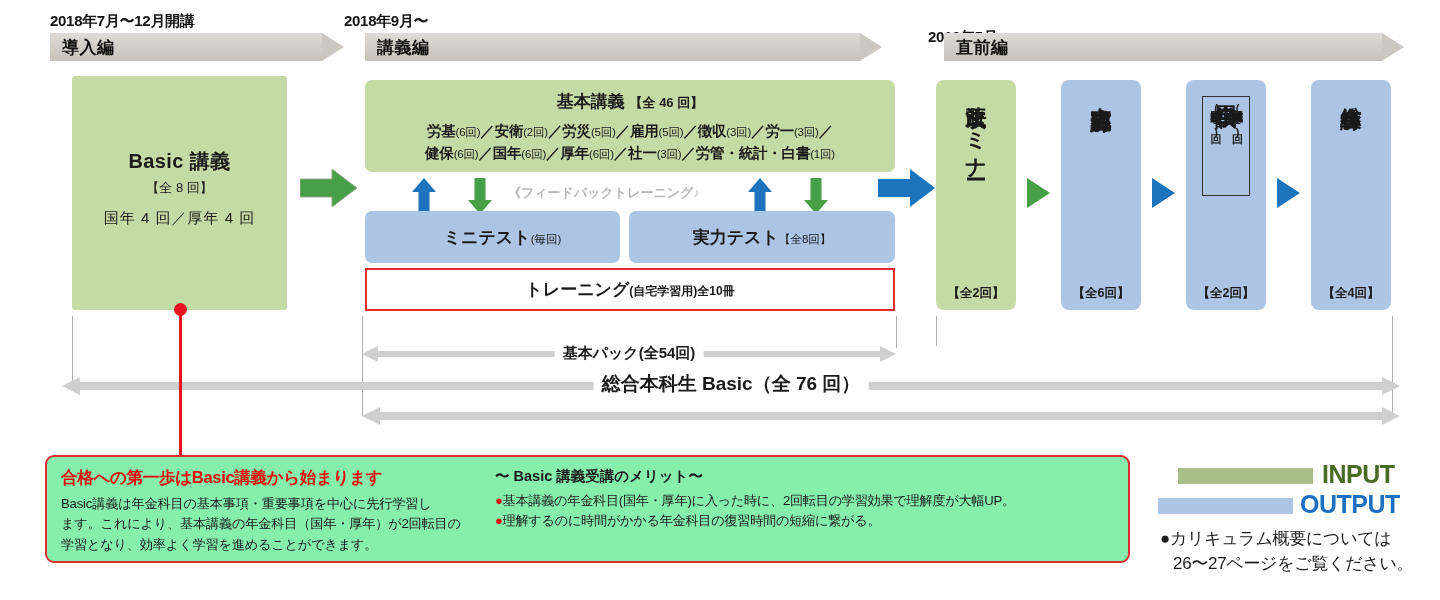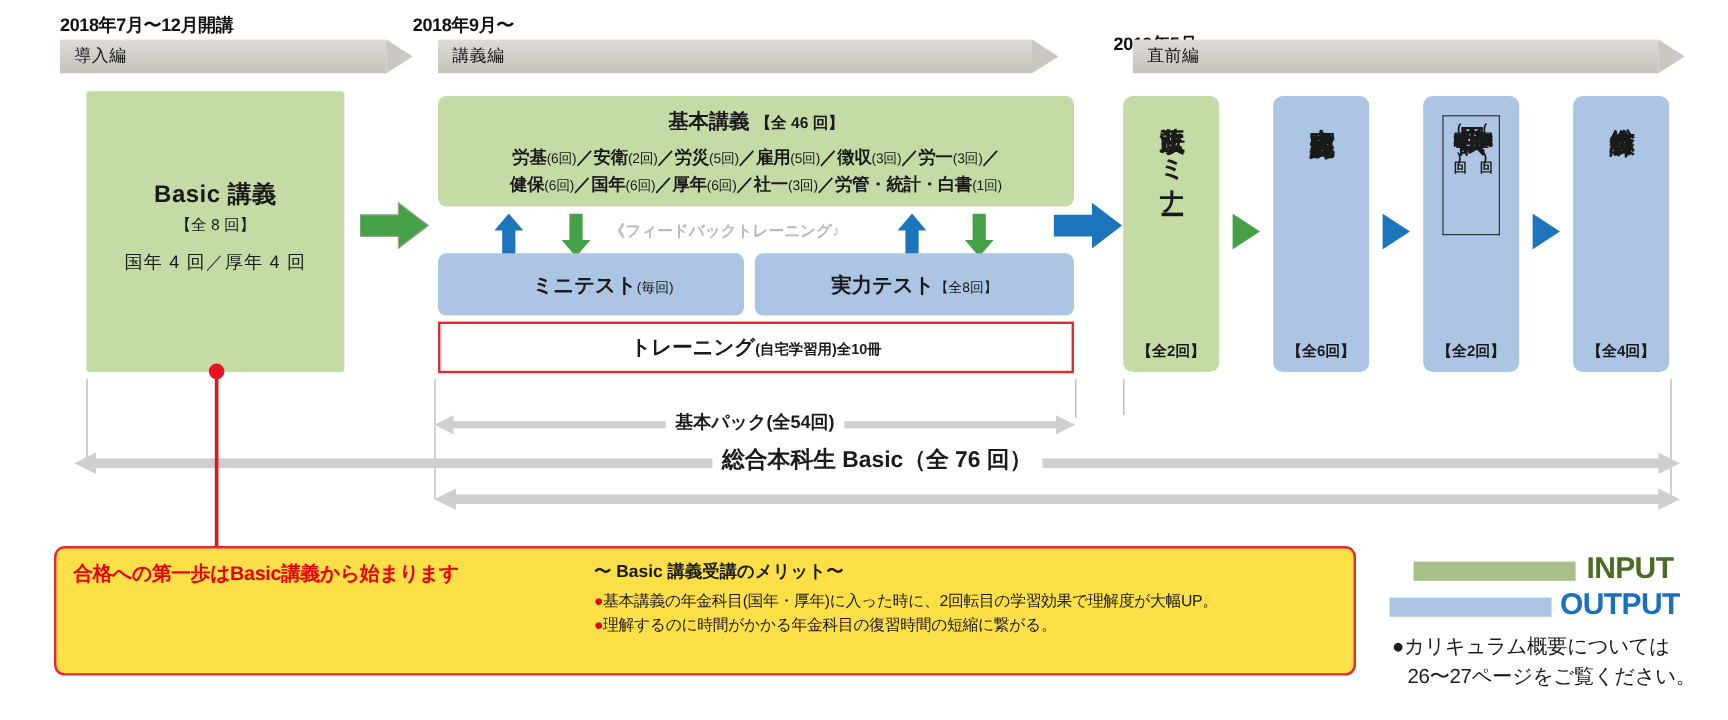--- a/index.html
+++ b/index.html
@@ -31,21 +31,21 @@
     display:flex; align-items:center;
     padding-left:12px;
   }
   .phase-bar .head {
     width:0; height:0; flex:0 0 auto;
     border-top:14px solid transparent;
     border-bottom:14px solid transparent;
     border-left:22px solid #cbc8c2;
   }
   .phase-bar .label {
-    font-size:14px; font-weight:normal; color:#111; letter-spacing:0.5px;
+    font-size:17px; font-weight:bold; color:#111; letter-spacing:0.5px;
   }
 
   
   .green-block {
     position:absolute; background:#c5dba6; border-radius:3px;
   }
   .blue-block {
     position:absolute; background:#adc5e5; border-radius:7px;
   }
   .green-round { border-radius:7px; }
@@ -102,21 +102,21 @@
   .span-wrap { position:absolute; display:flex; align-items:center; }
   .tick { position:absolute; width:0; border-left:1px solid #b0b0b0; }
   .span-cap {
     position:absolute; background:#fff; padding:0 8px; white-space:nowrap;
     font-weight:bold; line-height:1.1;
   }
 
   
   .callout {
     position:absolute; border:2.5px solid #e12a32; border-radius:9px;
-    background:#fde047;
+    background:#86efac;
   }
   .callout-title { color:#e8000d; font-size:16.5px; font-weight:bold; letter-spacing:-0.3px; }
   .callout-body { font-size:13.2px; line-height:1.55; letter-spacing:-0.2px; }
   .merit-title { font-size:14.5px; font-weight:bold; letter-spacing:0px; }
   .merit-item { font-size:13.2px; line-height:1.48; letter-spacing:-0.3px; white-space:nowrap; }
   .bullet { color:#e8000d; font-size:13px; }
 
   .red-line { position:absolute; background:#e8131f; }
   .red-dot {
     position:absolute; width:13px; height:13px; border-radius:50%;
@@ -282,20 +282,25 @@
     </svg>
   </div>
 
   <div class="red-dot" style="left:174px; top:303px;"></div>
   <div class="red-line" style="left:179px; top:310px; width:2.5px; height:147px;"></div>
 
   <div class="callout" style="left:45px; top:455px; width:1085px; height:108px;">
 
     <div class="abs" style="left:14px; top:10px; width:420px;">
       <div class="callout-title">合格への第一歩はBasic講義から始まります</div>
+      <div class="callout-body" style="margin-top:5px;">
+        <div>Basic講義は年金科目の基本事項・重要事項を中心に先行学習し</div>
+        <div>ます。これにより、基本講義の年金科目（国年・厚年）が2回転目の</div>
+        <div>学習となり、効率よく学習を進めることができます。</div>
+      </div>
     </div>
 
     <div class="abs" style="left:448px; top:10px; width:620px;">
       <div class="merit-title">〜 Basic 講義受講のメリット〜</div>
       <div style="margin-top:5px;">
         <div class="merit-item">
           <span class="bullet">●</span><span>基本講義の年金科目(国年・厚年)に入った時に、2回転目の学習効果で理解度が大幅UP。</span>
         </div>
         <div class="merit-item">
           <span class="bullet">●</span><span>理解するのに時間がかかる年金科目の復習時間の短縮に繋がる。</span>

